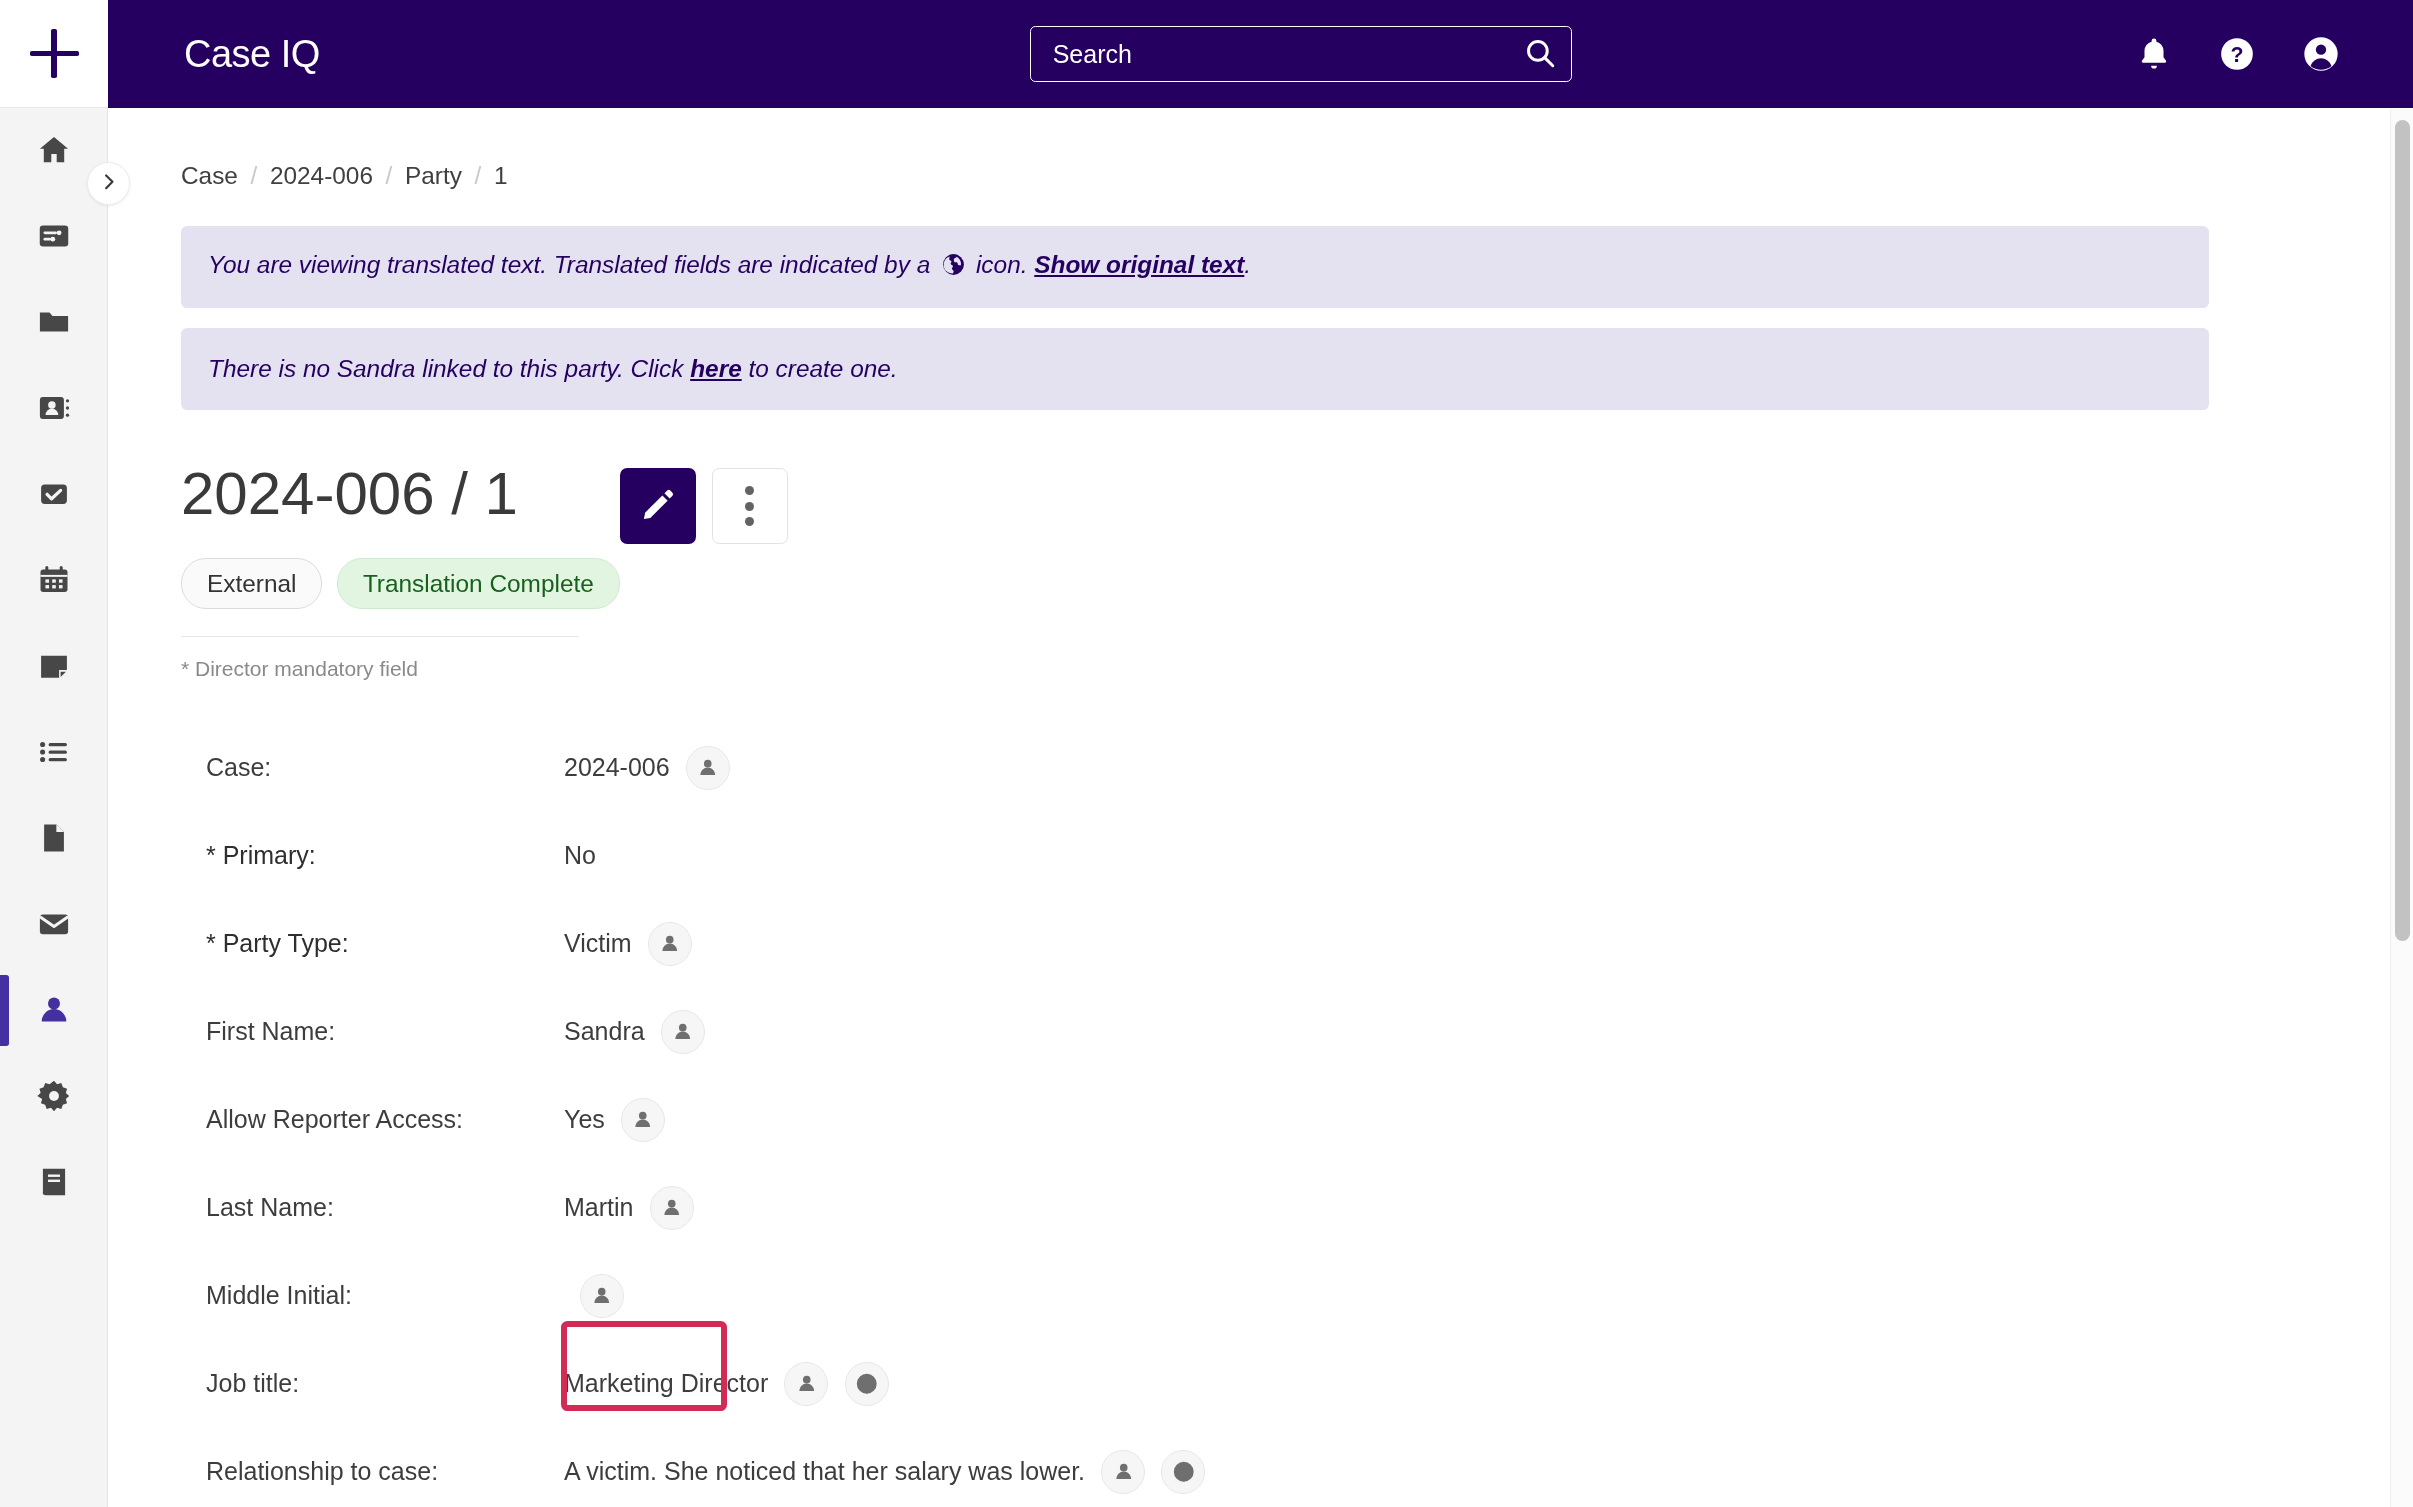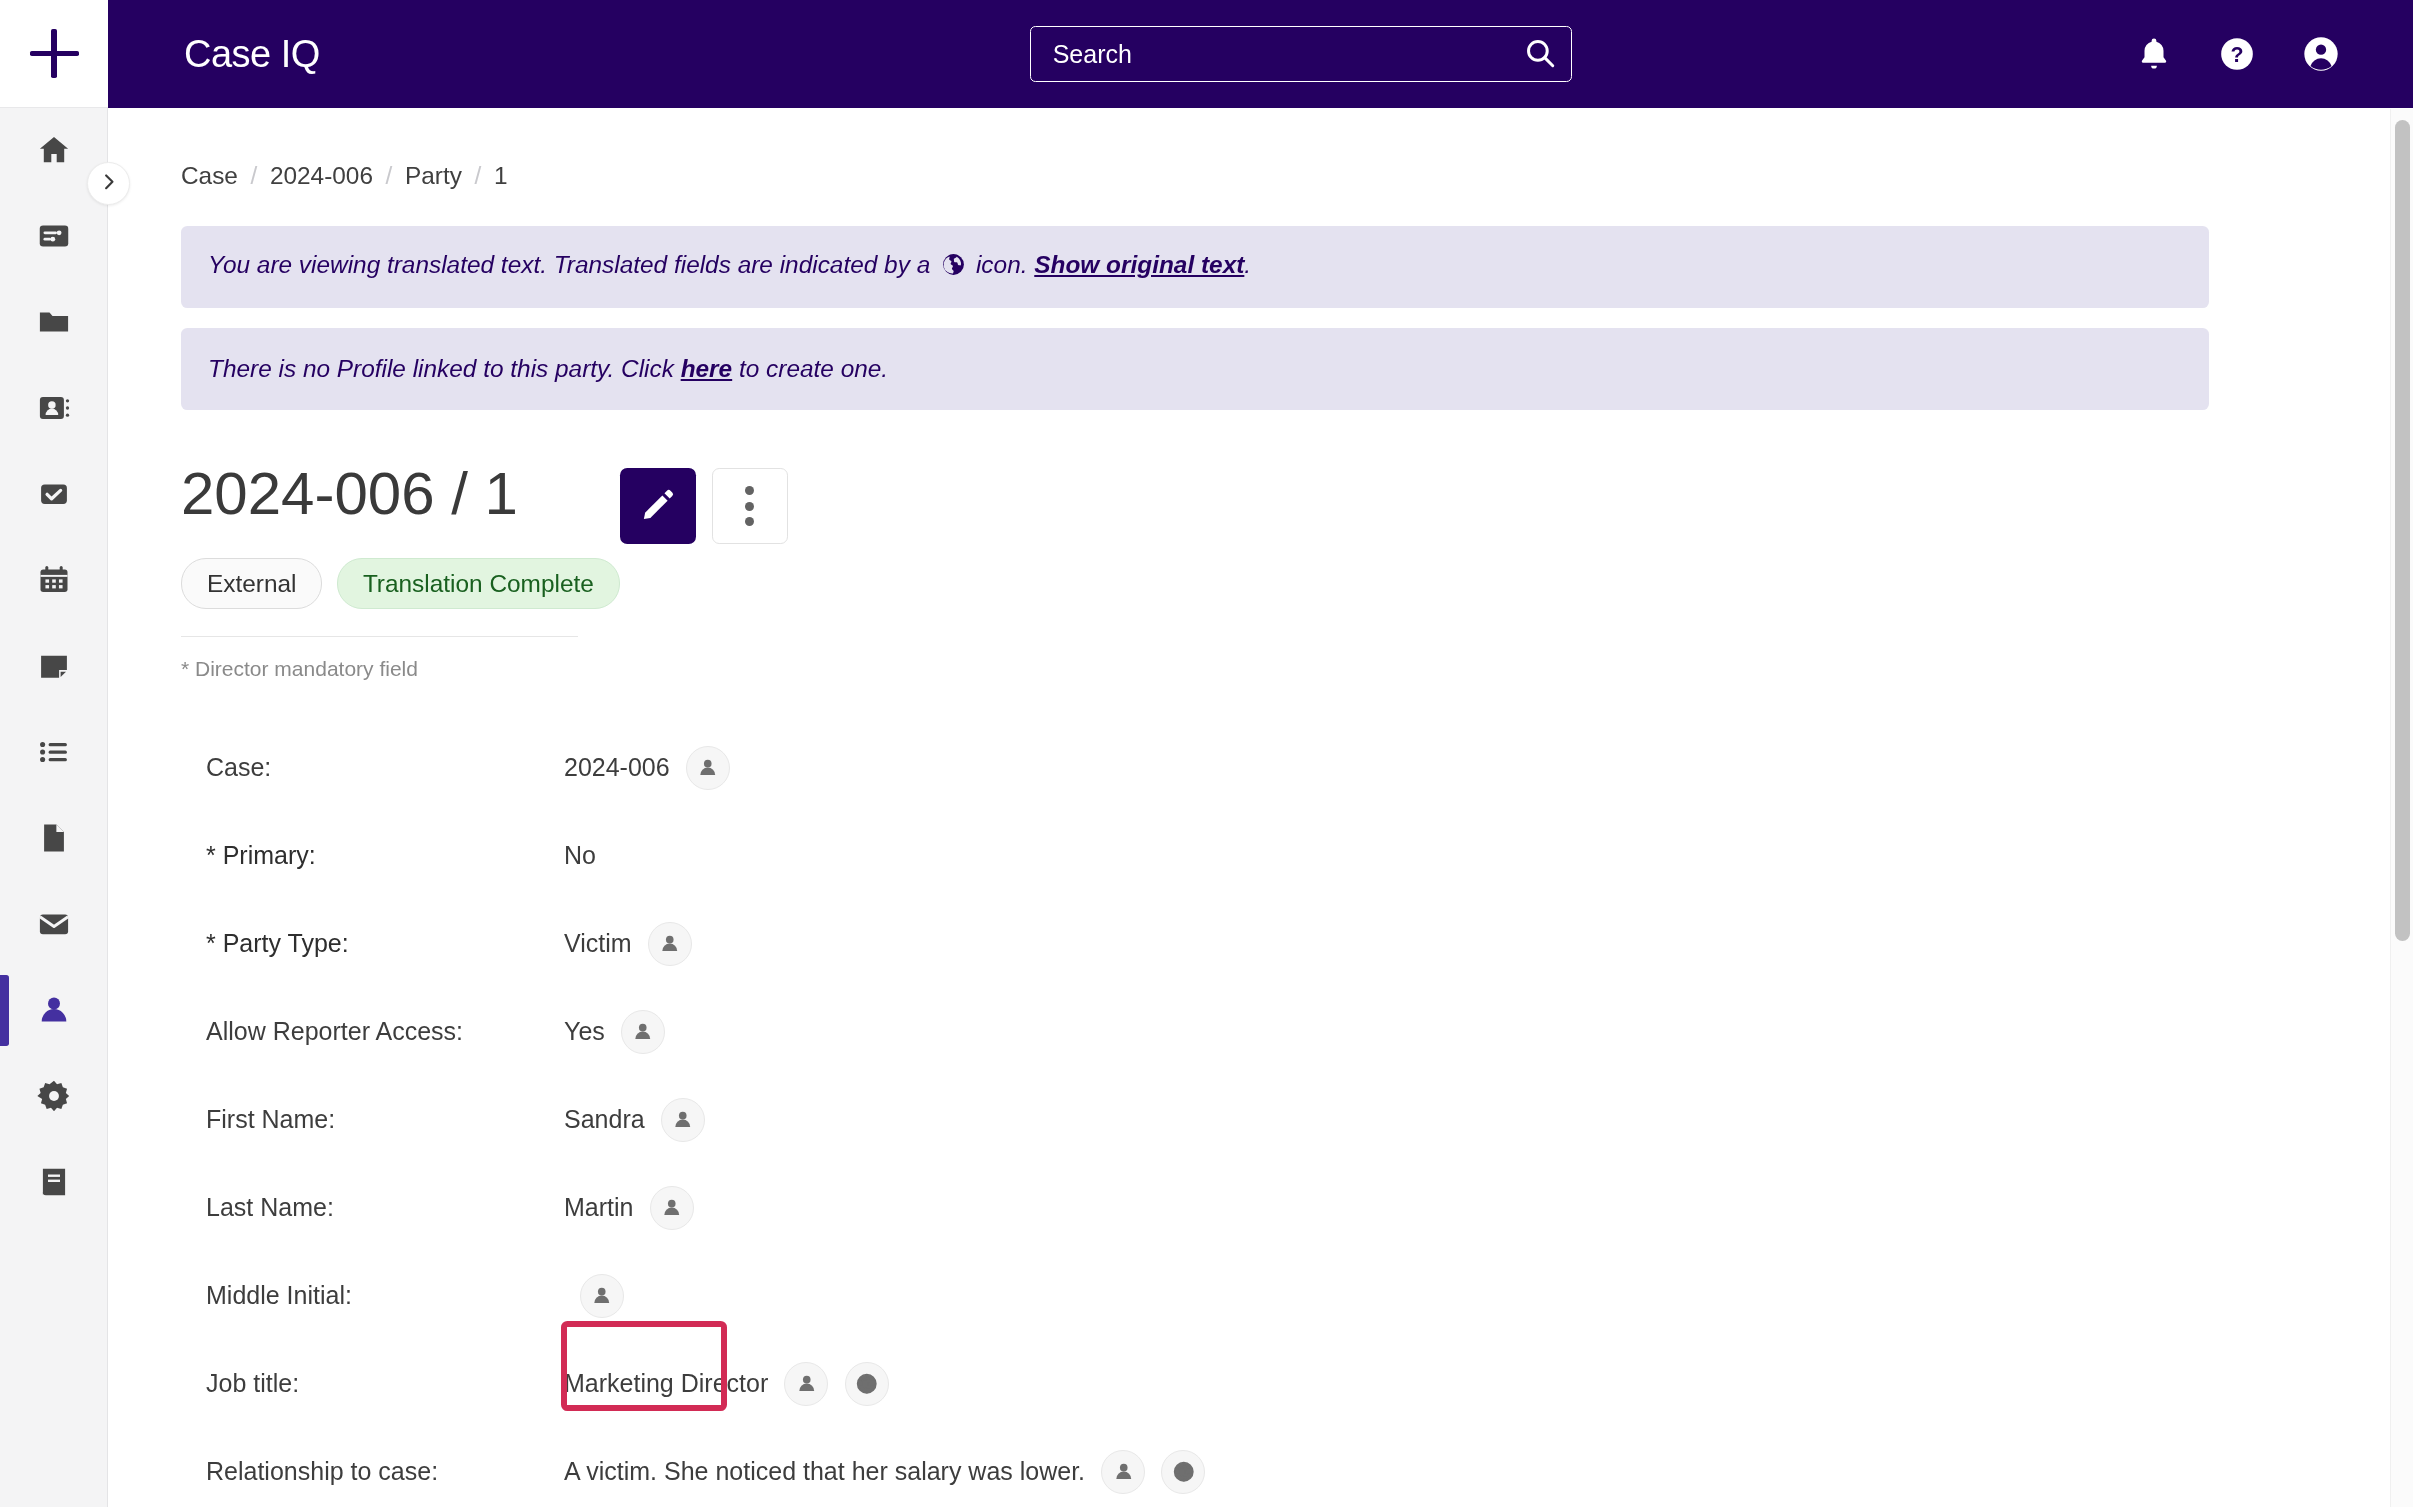--- a/index.html
+++ b/index.html
@@ -398,21 +398,21 @@
             <path d="M15.2 4.6a8.45 8.45 0 0 1 3.9 8.3c-.8-.3-1.8.1-2.5-.4-.8-.6-.3-1.9-1.1-2.5-.8-.6-2 .2-2.7-.5-.7-.7 0-1.9-.6-2.7.7-1 2.2-1.2 3-2.2z" fill="#e4e2f0"></path>
           </svg>
         </span>
         <span>icon.</span>
         <span class="lnk">Show original text</span><span>.</span>
       </span>
     </div>
 
     <div class="banner banner2">
       <span>
-        <span>There is no Profile linked to this party. Click</span>
+        <span>There is no Sandra linked to this party. Click</span>
         <span class="lnk">here</span>
         <span>to create one.</span>
       </span>
     </div>
 
     <div class="title-row">
       <div>
         <div class="page-title">2024-006 / 1</div>
         <div class="badges">
           <div class="badge plain">External</div>
@@ -470,36 +470,36 @@
           <span class="pill">
             <svg width="23.5" height="23.5" viewBox="0 0 24 24">
                 <circle cx="12" cy="7.8" r="3.9"></circle>
                 <path d="M4.4 19.4a7.6 7.6 0 0 1 15.2 0z"></path>
               </svg>
           </span>
         </div>
       </div>
 
       <div class="field-row">
+        <div class="field-label">First Name:</div>
+        <div class="field-value-wrap">
+          <span class="field-value">Sandra</span>
+          <span class="pill">
+            <svg width="23.5" height="23.5" viewBox="0 0 24 24">
+                <circle cx="12" cy="7.8" r="3.9"></circle>
+                <path d="M4.4 19.4a7.6 7.6 0 0 1 15.2 0z"></path>
+              </svg>
+          </span>
+        </div>
+      </div>
+
+      <div class="field-row">
         <div class="field-label">Allow Reporter Access:</div>
         <div class="field-value-wrap">
           <span class="field-value">Yes</span>
-          <span class="pill">
-            <svg width="23.5" height="23.5" viewBox="0 0 24 24">
-                <circle cx="12" cy="7.8" r="3.9"></circle>
-                <path d="M4.4 19.4a7.6 7.6 0 0 1 15.2 0z"></path>
-              </svg>
-          </span>
-        </div>
-      </div>
-
-      <div class="field-row">
-        <div class="field-label">First Name:</div>
-        <div class="field-value-wrap">
-          <span class="field-value">Sandra</span>
           <span class="pill">
             <svg width="23.5" height="23.5" viewBox="0 0 24 24">
                 <circle cx="12" cy="7.8" r="3.9"></circle>
                 <path d="M4.4 19.4a7.6 7.6 0 0 1 15.2 0z"></path>
               </svg>
           </span>
         </div>
       </div>
 
       <div class="field-row">

